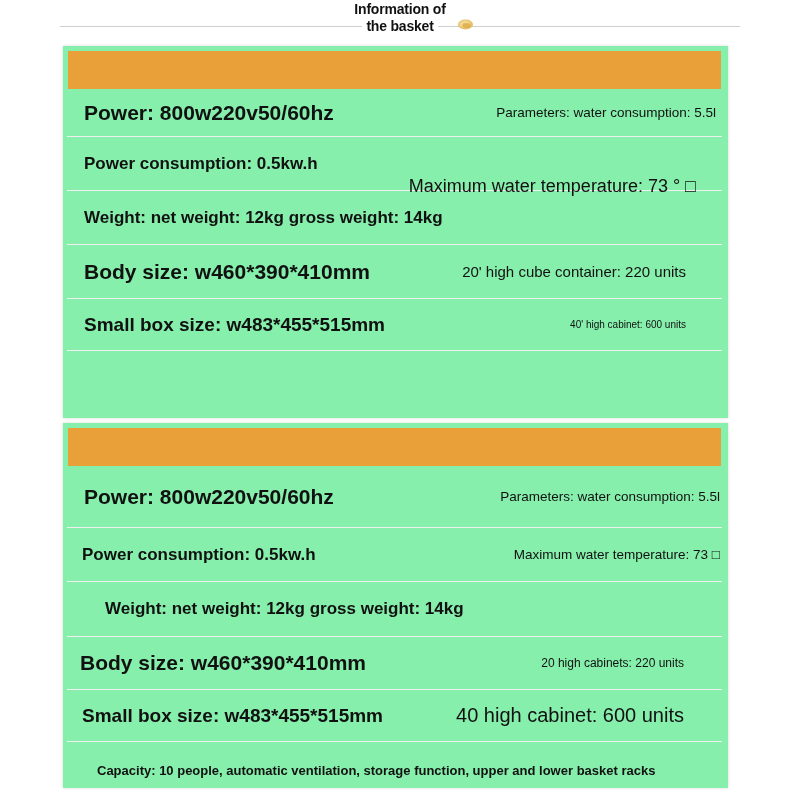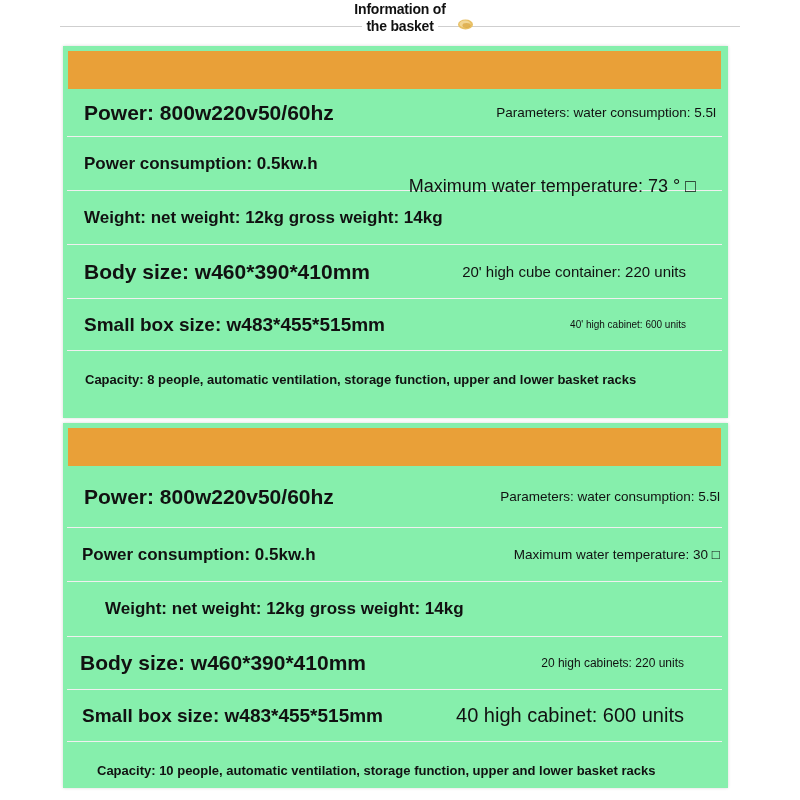--- a/index.html
+++ b/index.html
@@ -188,40 +188,36 @@
     <div class="row r4">
       <span class="cell-left">Body size: w460*390*410mm</span>
       <span class="cell-right">20' high cube container: 220 units</span>
     </div>
 
     <div class="row r5">
       <span class="cell-left">Small box size: w483*455*515mm</span>
       <span class="cell-right">40' high cabinet: 600 units</span>
     </div>
 
-    <div class="row r6 last">
-      <span class="cell-left">Capacity: 8 people, automatic ventilation, storage function, upper and lower basket racks</span>
-      <span class="cell-right"></span>
-    </div>
 
   </div>
 </div>
 
 <div class="card" id="card-2">
   <div class="card-header"></div>
   <div class="rows">
 
     <div class="row r1">
       <span class="cell-left">Power: 800w220v50/60hz</span>
       <span class="cell-right">Parameters: water consumption: 5.5l</span>
     </div>
 
     <div class="row r2">
       <span class="cell-left">Power consumption: 0.5kw.h</span>
-      <span class="cell-right">Maximum water temperature: 30 □</span>
+      <span class="cell-right">Maximum water temperature: 73 □</span>
     </div>
 
     <div class="row r3">
       <span class="cell-left">Weight: net weight: 12kg gross weight: 14kg</span>
       <span class="cell-right"></span>
     </div>
 
     <div class="row r4">
       <span class="cell-left">Body size: w460*390*410mm</span>
       <span class="cell-right">20 high cabinets: 220 units</span>

